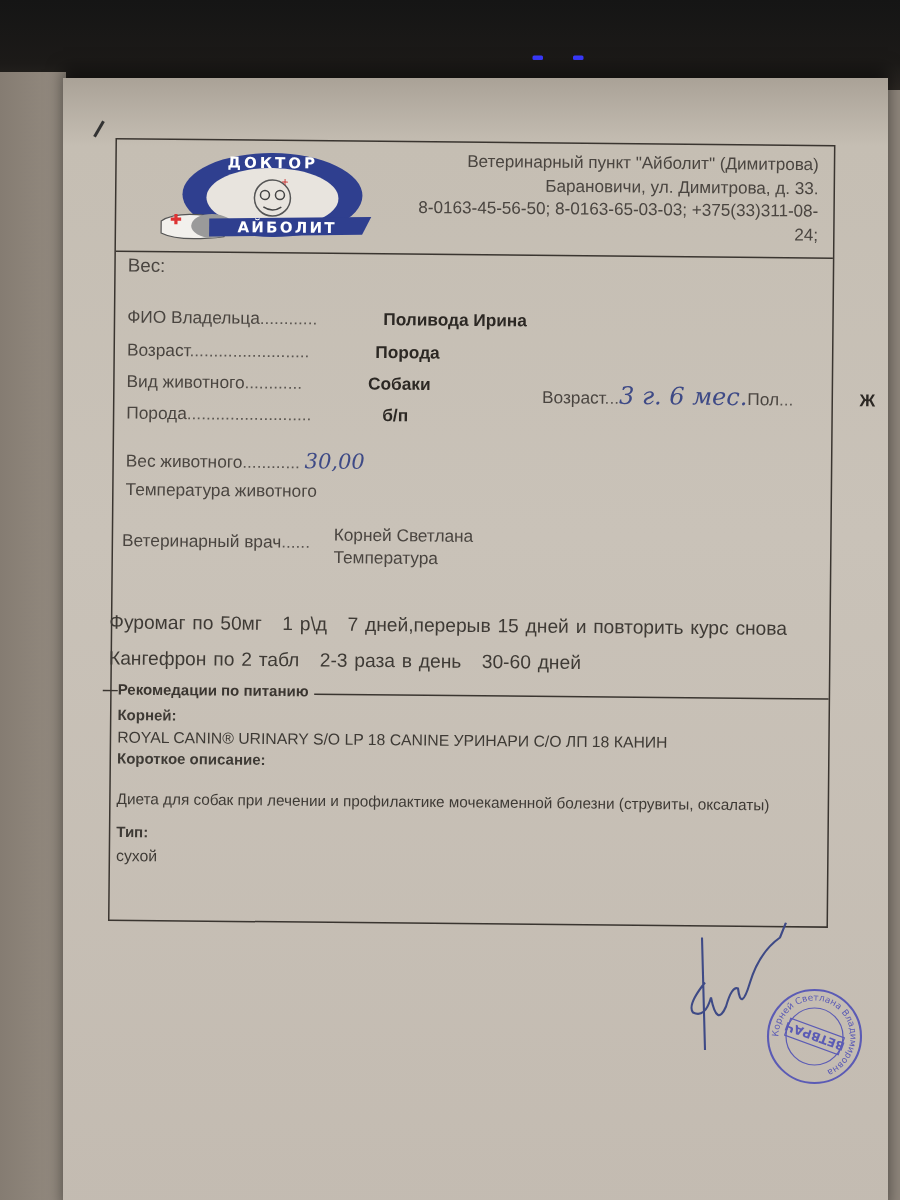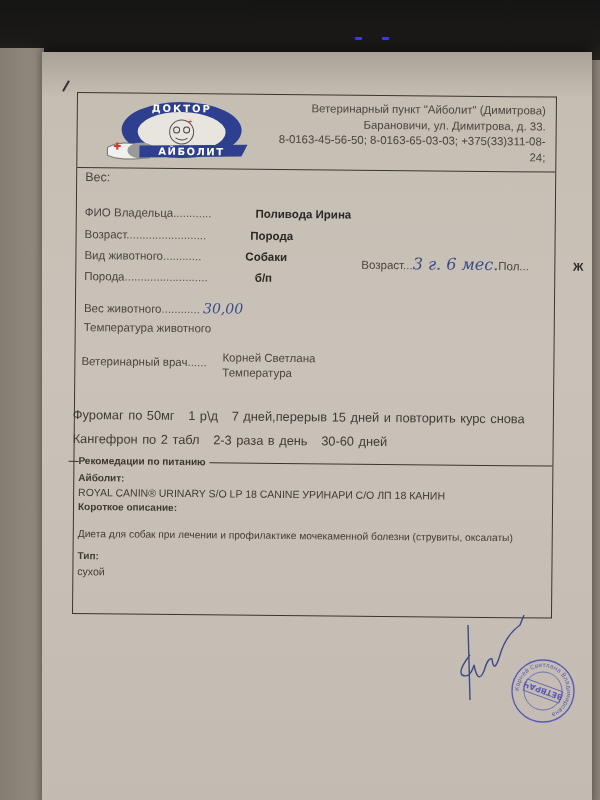--- a/index.html
+++ b/index.html
@@ -124,21 +124,21 @@
   </div>
 
   <div class="presc" style="top:314px; white-space:pre">Фуромаг по 50мг   1 р\д   7 дней,перерыв 15 дней и повторить курс снова</div>
   <div class="presc" style="top:338px; white-space:pre">Кангефрон по 2 табл   2-3 раза в день   30-60 дней</div>
 
   <div class="rec-head">
     <span>—</span>
       <span>Рекомедации по питанию</span>
       <span class="line"></span>
   </div>
-  <div class="rec b" style="top:379px">Айболит:</div>
+  <div class="rec b" style="top:379px">Корней:</div>
   <div class="rec" style="top:393px">ROYAL CANIN® URINARY S/O LP 18 CANINE УРИНАРИ С/О ЛП 18 КАНИН</div>
   <div class="rec b" style="top:408px">Короткое описание:</div>
   <div class="rec" style="top:435px; font-size:10.2px">Диета для собак при лечении и профилактике мочекаменной болезни (струвиты, оксалаты)</div>
   <div class="rec b" style="top:457px">Тип:</div>
   <div class="rec" style="top:472px">сухой</div>
 </div>
 
 <svg class="signature" viewBox="0 0 110 95">
   <path d="M28 10 L30 85 M30 40 Q18 55 22 60 Q30 64 34 50 Q38 70 44 56 Q48 42 52 44 Q54 60 60 40 Q66 20 80 10 L84 0" stroke="#3e4a86" stroke-width="1.4" fill="none"></path>
 </svg>

